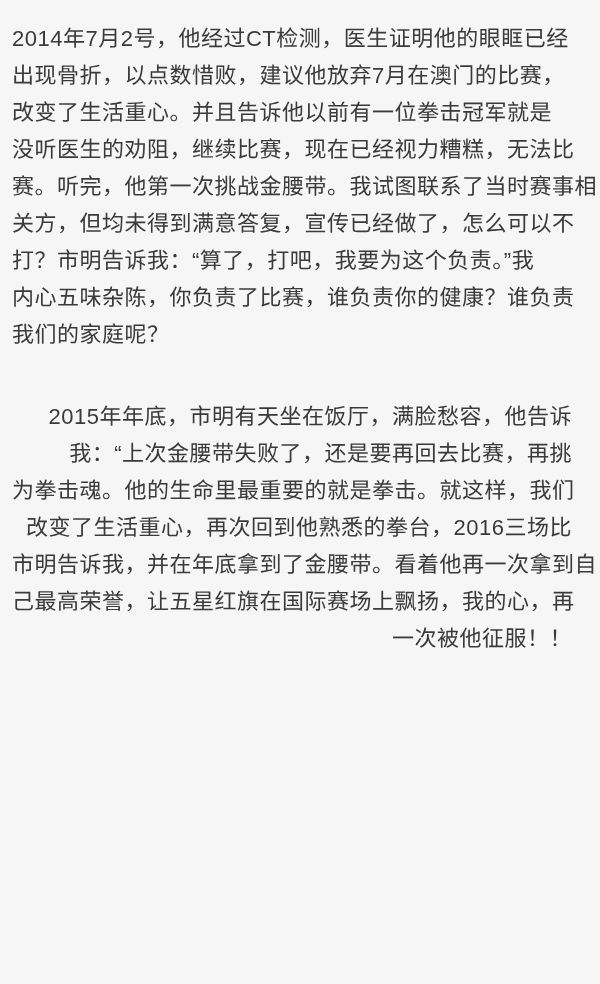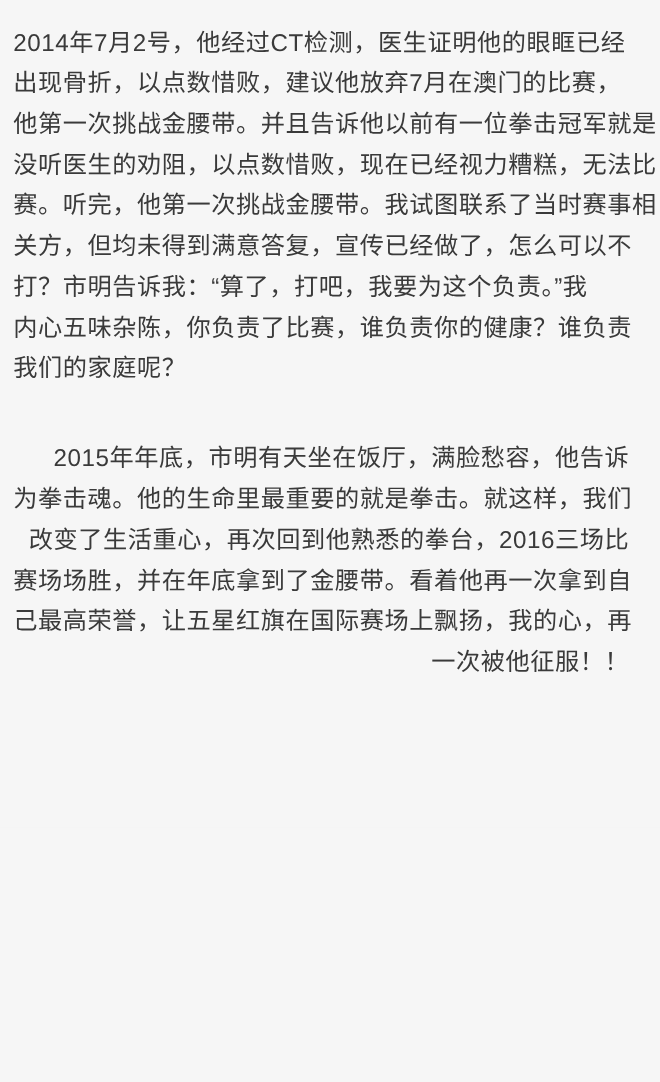--- a/index.html
+++ b/index.html
@@ -36,32 +36,33 @@
   }
 </style>
 </head>
 <body>
 
 <div class="page">
 
   <div class="paragraph">
     <div class="line">2014年7月2号，他经过CT检测，医生证明他的眼眶已经</div>
     <div class="line">出现骨折，以点数惜败，建议他放弃7月在澳门的比赛，</div>
-    <div class="line">他第一次挑战金腰带。并且告诉他以前有一位拳击冠军就是</div>
-    <div class="line">没听医生的劝阻，以点数惜败，现在已经视力糟糕，无法比</div>
+    <div class="line">改变了生活重心。并且告诉他以前有一位拳击冠军就是</div>
+    <div class="line">没听医生的劝阻，继续比赛，现在已经视力糟糕，无法比</div>
     <div class="line">赛。听完，他第一次挑战金腰带。我试图联系了当时赛事相</div>
     <div class="line">关方，但均未得到满意答复，宣传已经做了，怎么可以不</div>
     <div class="line">打？市明告诉我：“算了，打吧，我要为这个负责。”我</div>
     <div class="line">内心五味杂陈，你负责了比赛，谁负责你的健康？谁负责</div>
     <div class="line">我们的家庭呢？</div>
   </div>
 
 
   <div class="paragraph">
     <div class="line">2015年年底，市明有天坐在饭厅，满脸愁容，他告诉</div>
+    <div class="line">我：“上次金腰带失败了，还是要再回去比赛，再挑</div>
     <div class="line">为拳击魂。他的生命里最重要的就是拳击。就这样，我们</div>
     <div class="line">改变了生活重心，再次回到他熟悉的拳台，2016三场比</div>
-    <div class="line">赛场场胜，并在年底拿到了金腰带。看着他再一次拿到自</div>
+    <div class="line">市明告诉我，并在年底拿到了金腰带。看着他再一次拿到自</div>
     <div class="line">己最高荣誉，让五星红旗在国际赛场上飘扬，我的心，再</div>
     <div class="line">一次被他征服！！</div>
   </div>
 
 </div>
 
 </body></html>

